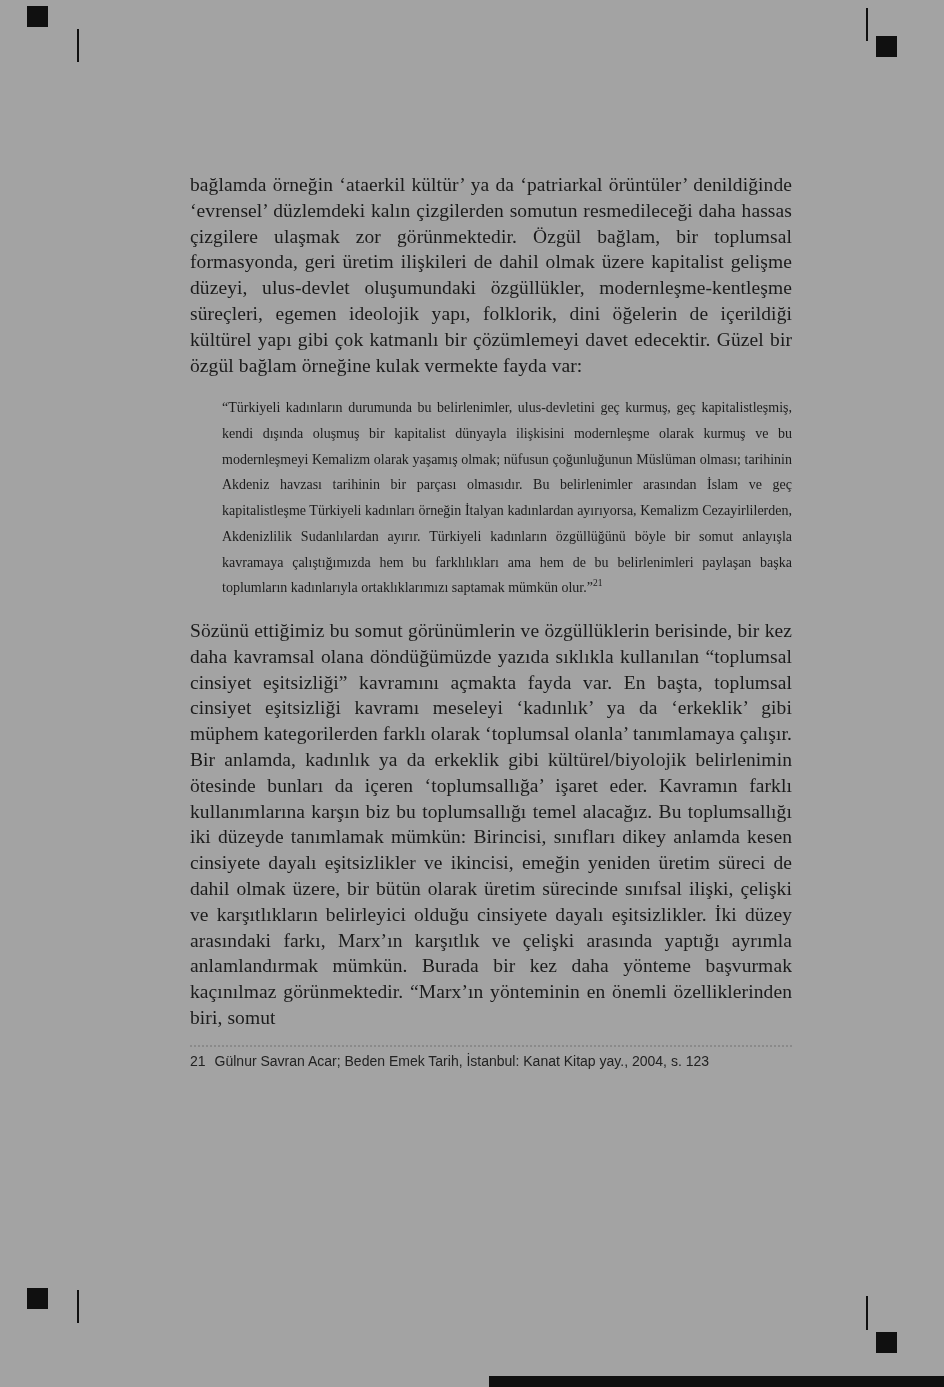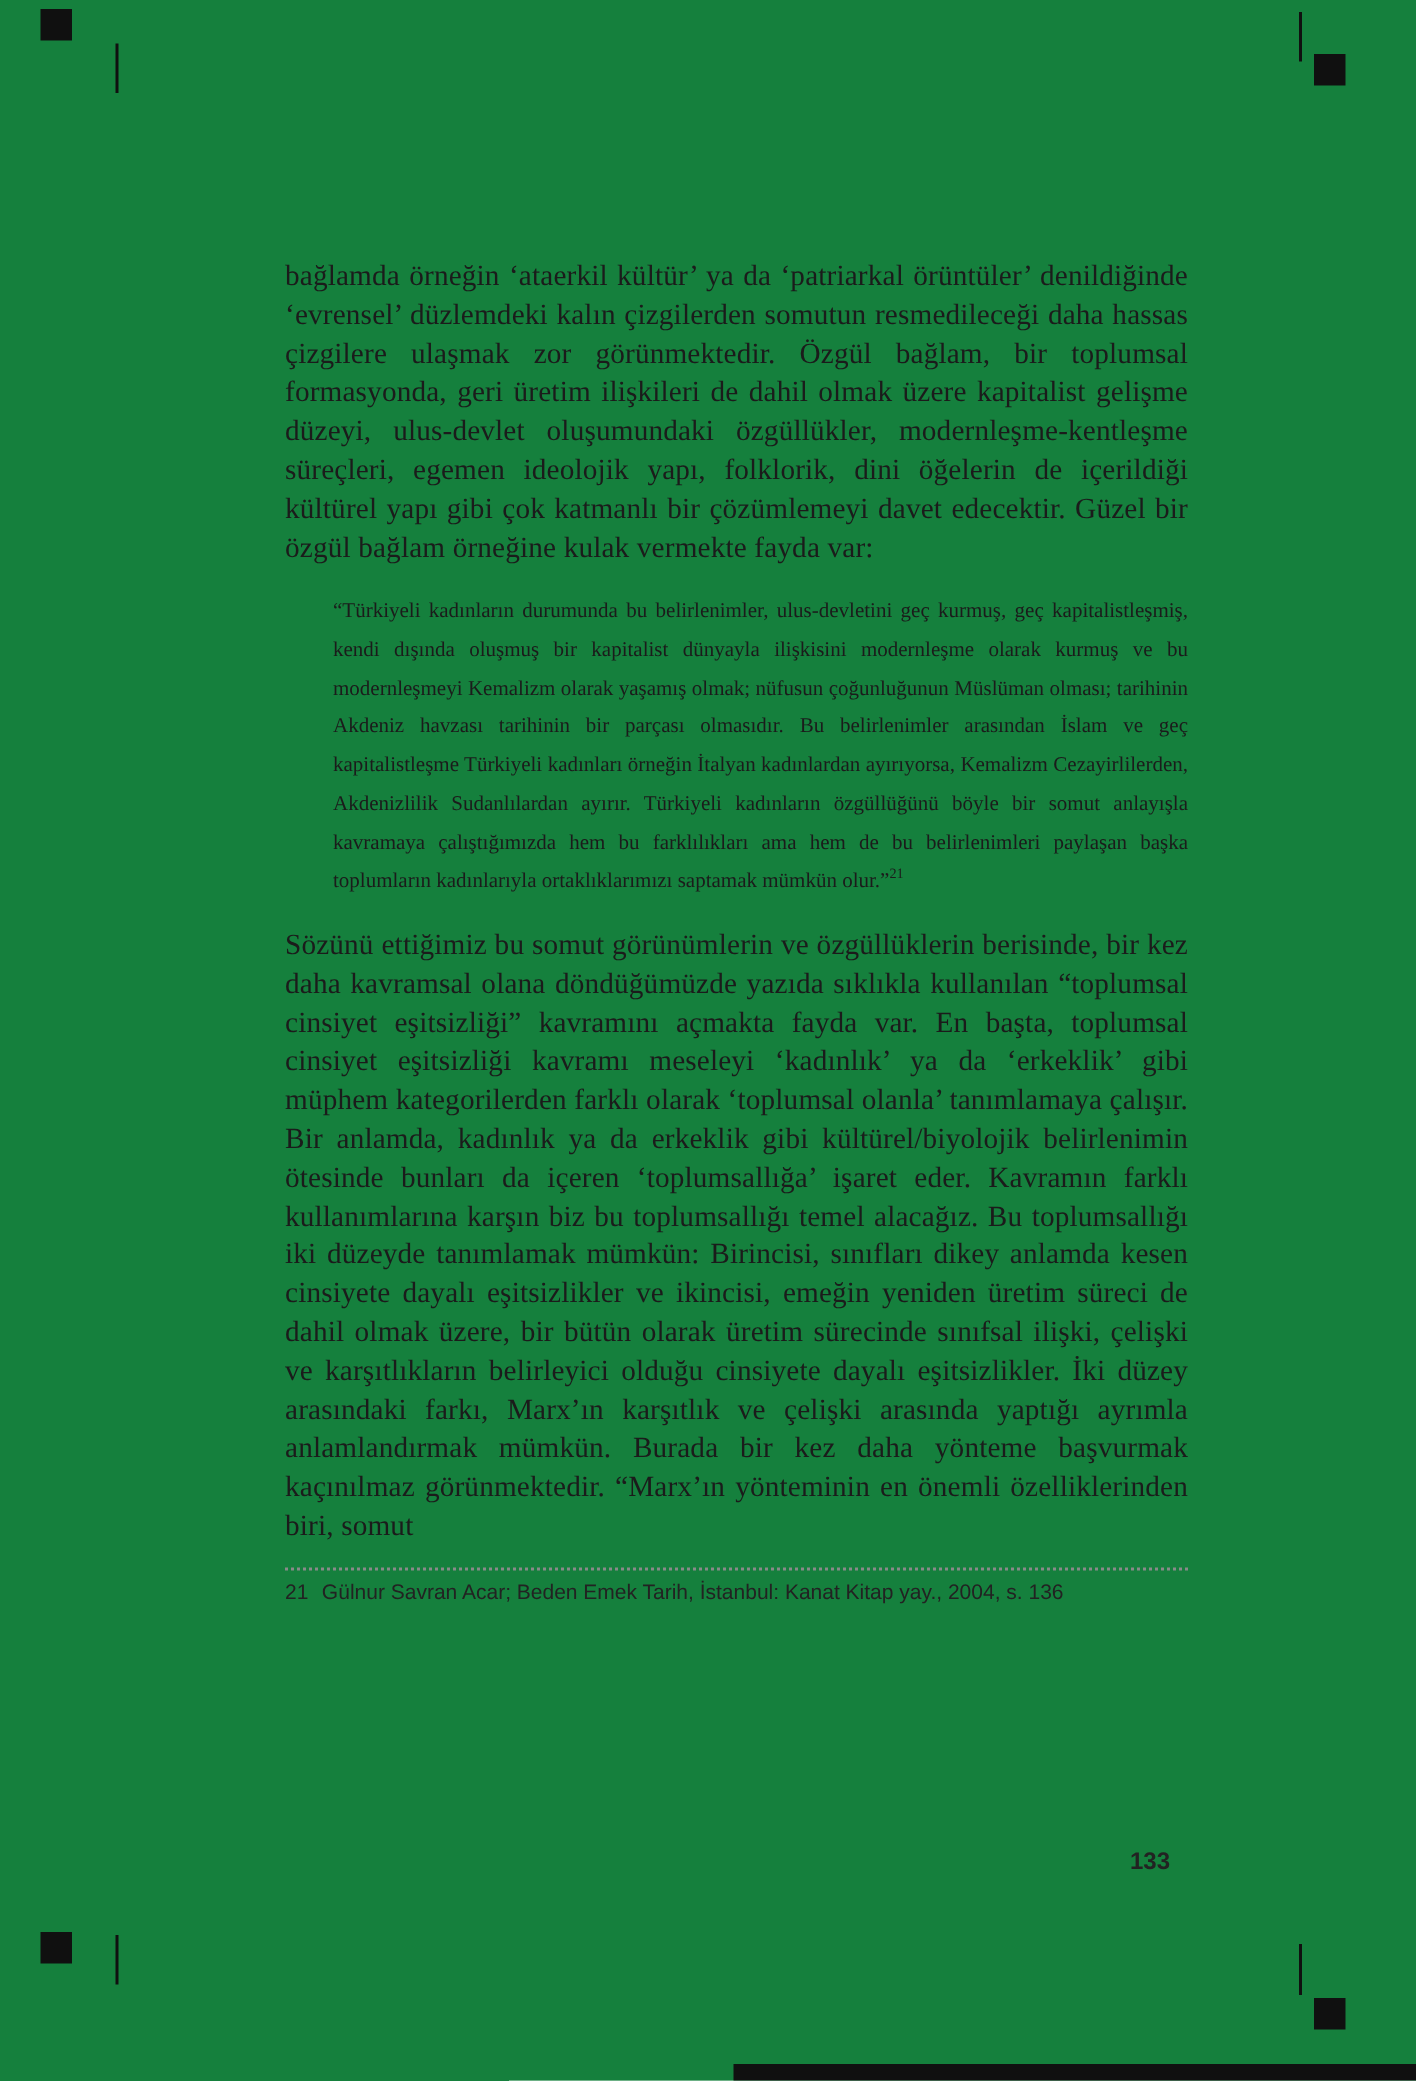--- a/index.html
+++ b/index.html
@@ -10,21 +10,21 @@
   body {
     width: 944px;
     height: 1387px;
     position: relative;
     overflow: hidden;
     font-family: "Liberation Serif", serif;
   }
   .page {
     position: absolute;
     inset: 0;
-    background: #15803d;
+    background: #a3a3a3;
     color: #1b1b1b;
   }
   
   .mark {
     position: absolute;
     background: #101010;
   }
   .sq-tl   { left: 27px;  top: 6px;    width: 21px; height: 21px; }
   .ln-tl   { left: 77px;  top: 29px;   width: 2px;  height: 33px; }
   .ln-tr   { left: 866px; top: 8px;    width: 2px;  height: 33px; }
@@ -106,20 +106,19 @@
   <div class="content">
 
     <p class="body-par">bağlamda örneğin ‘ataerkil kültür’ ya da ‘patriarkal örüntüler’ denildiğinde ‘evrensel’ düzlemdeki kalın çizgilerden somutun resmedileceği daha hassas çizgilere ulaşmak zor görünmektedir. Özgül bağlam,  bir toplumsal formasyonda, geri üretim ilişkileri de dahil olmak üzere kapitalist gelişme düzeyi, ulus-devlet oluşumundaki özgüllükler, modernleşme-kentleşme süreçleri, egemen ideolojik yapı, folklorik, dini öğelerin de içerildiği kültürel yapı gibi çok katmanlı bir çözümlemeyi davet edecektir. Güzel bir özgül bağlam örneğine kulak vermekte fayda var:</p>
 
     <div class="quote"><span>“Türkiyeli kadınların durumunda bu belirlenimler, ulus-devletini geç kurmuş, geç kapitalistleşmiş, kendi dışında oluşmuş bir kapitalist dünyayla ilişkisini modernleşme olarak kurmuş ve bu modernleşmeyi Kemalizm olarak yaşamış olmak; nüfusun çoğunluğunun Müslüman olması; tarihinin Akdeniz havzası tarihinin bir parçası olmasıdır. Bu belirlenimler arasından İslam ve geç kapitalistleşme Türkiyeli kadınları örneğin İtalyan kadınlardan ayırıyorsa, Kemalizm Cezayirlilerden, Akdenizlilik Sudanlılardan ayırır. Türkiyeli kadınların özgüllüğünü böyle bir somut anlayışla kavramaya çalıştığımızda hem bu farklılıkları ama hem de bu belirlenimleri paylaşan başka toplumların kadınlarıyla ortaklıklarımızı saptamak mümkün olur.”</span><sup class="fn-ref">21</sup></div>
 
     <p class="body-par">Sözünü ettiğimiz bu somut görünümlerin ve özgüllüklerin berisinde, bir kez daha kavramsal olana döndüğümüzde yazıda sıklıkla kullanılan “toplumsal cinsiyet eşitsizliği” kavramını açmakta fayda var. En başta, toplumsal cinsiyet eşitsizliği kavramı meseleyi ‘kadınlık’ ya da ‘erkeklik’ gibi müphem kategorilerden farklı olarak ‘toplumsal olanla’ tanımlamaya çalışır. Bir anlamda, kadınlık ya da erkeklik gibi kültürel/biyolojik belirlenimin ötesinde bunları da içeren ‘toplumsallığa’ işaret eder. Kavramın farklı kullanımlarına karşın biz bu toplumsallığı temel alacağız.  Bu toplumsallığı iki düzeyde tanımlamak mümkün: Birincisi, sınıfları dikey anlamda kesen cinsiyete dayalı eşitsizlikler ve ikincisi, emeğin yeniden üretim süreci de dahil olmak üzere, bir bütün olarak üretim sürecinde sınıfsal ilişki, çelişki ve karşıtlıkların belirleyici olduğu cinsiyete dayalı eşitsizlikler. İki düzey arasındaki farkı, Marx’ın karşıtlık ve çelişki arasında yaptığı ayrımla anlamlandırmak mümkün. Burada bir kez daha yönteme başvurmak kaçınılmaz görünmektedir. “Marx’ın yönteminin en önemli özelliklerinden biri, somut</p>
 
     <div class="footnote-section">
       <div class="footnote-rule"></div>
-      <p class="footnote"><span class="fn-num">21</span><span>Gülnur Savran Acar; Beden Emek Tarih, İstanbul: Kanat Kitap yay., 2004, s. 136</span></p>
+      <p class="footnote"><span class="fn-num">21</span><span>Gülnur Savran Acar; Beden Emek Tarih, İstanbul: Kanat Kitap yay., 2004, s. 123</span></p>
     </div>
 
   </div>
 
-  <div class="page-number">133</div>
 
 </div>
 
 </body></html>

